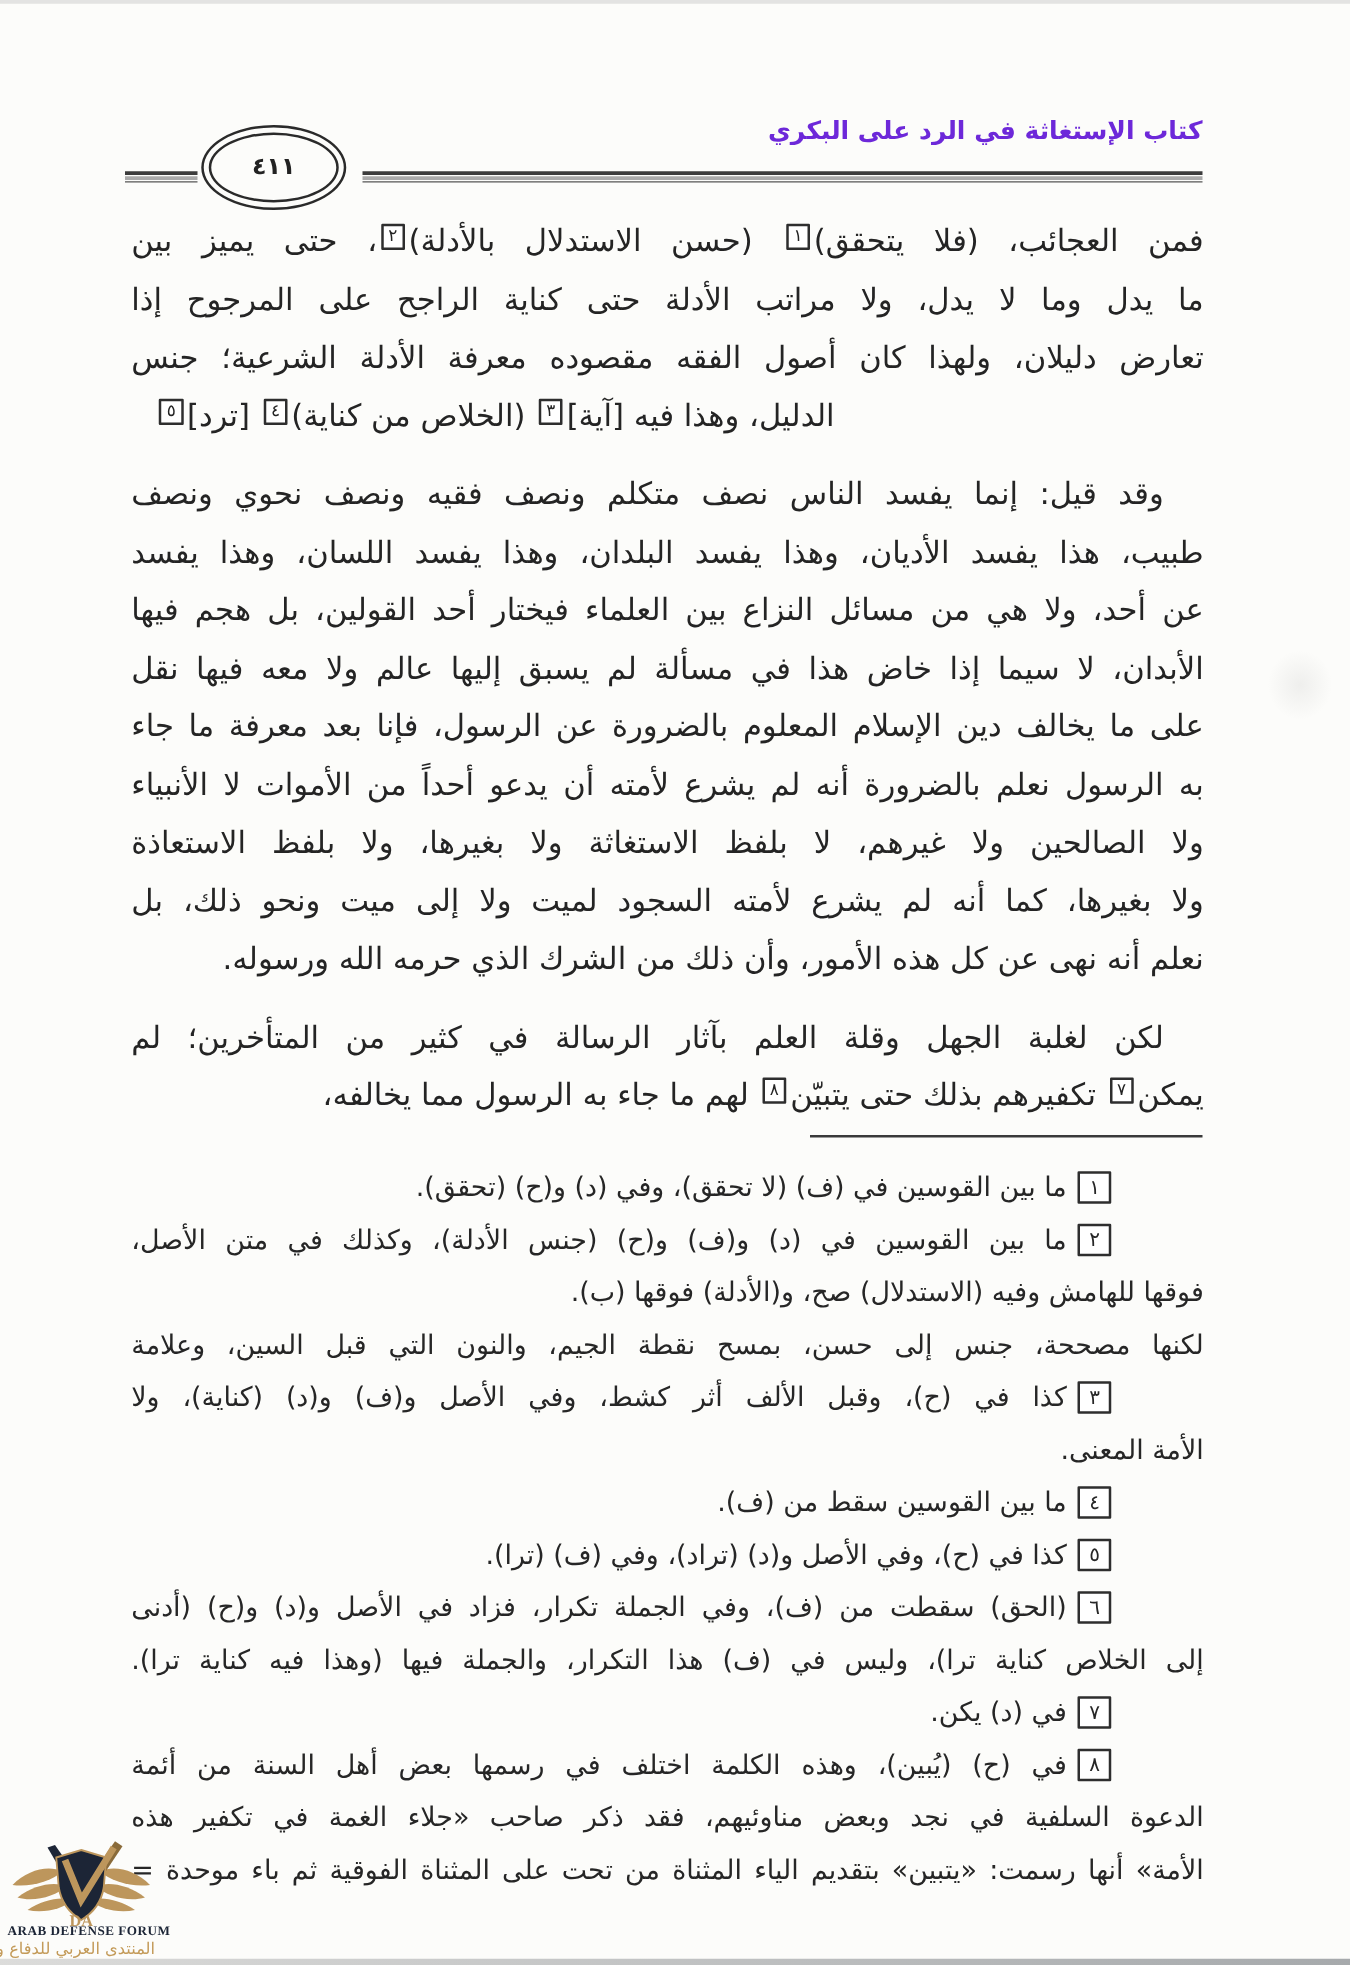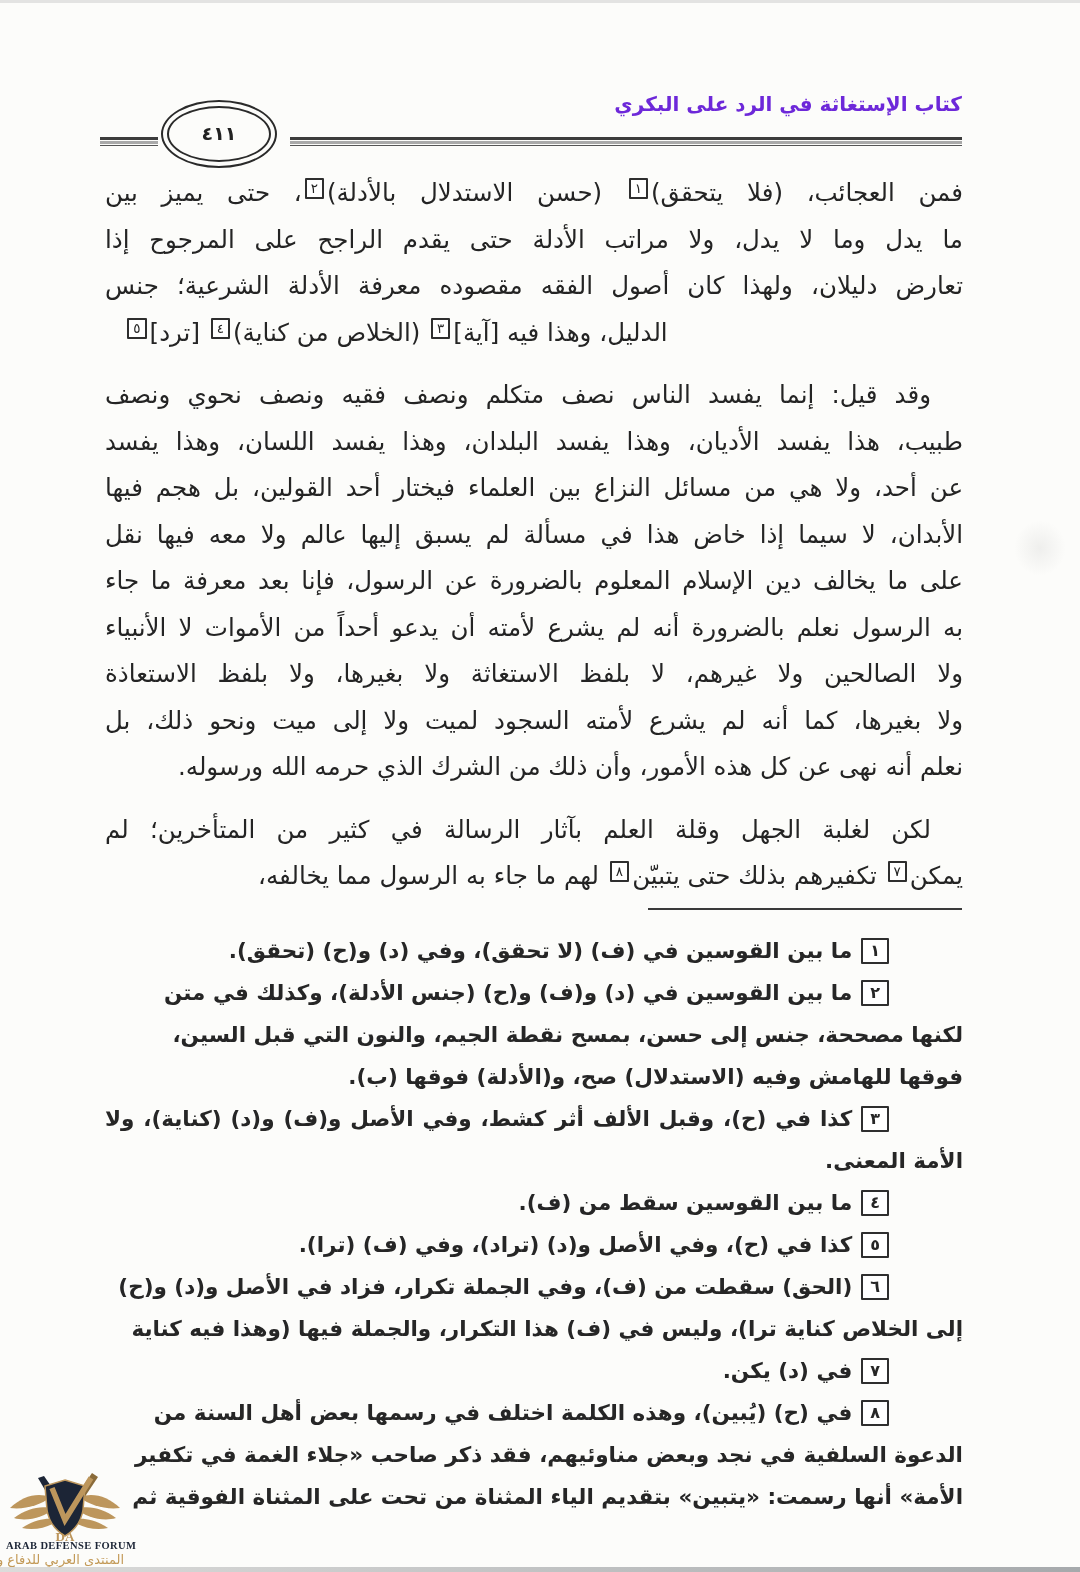--- a/index.html
+++ b/index.html
@@ -42,21 +42,21 @@
   .j{text-align:justify; text-align-last:justify;}
   .indent{text-indent:32px;}
   .center-last{text-align:center; padding-left:6px; padding-right:282px;}
   .fnref{
     display:inline-block; border:2px solid #2e2e2e; border-radius:1px;
     font-size:13.5px; line-height:16px; padding:0 4px 1px;
     vertical-align:8px; margin:0 3px; background:#fff;
   }
   
   .fn-divider{position:absolute; top:908px; left:648px; width:314px; height:2px; background:#3a3a3a;}
-  .footnotes{position:absolute; top:930px; left:105px; width:858px; direction:rtl;font-weight:bold;}
+  .footnotes{position:absolute; top:930px; left:105px; width:858px; direction:rtl;}
   .fline{
     font-size:21.5px; line-height:42px; height:42px;
     text-align:right; overflow:hidden; color:#262626;
   }
   .fstart{padding-right:74px;}
   .fnbox{
     display:inline-block; border:2px solid #2e2e2e; border-radius:1px;
     font-size:16px; line-height:21px; padding:0 7px 1px;
     margin-inline-end:9px; vertical-align:2px; background:#fff;
   }
@@ -104,21 +104,21 @@
 
   <div class="rule rule-right">
     <div class="ln a"></div>
       <div class="ln b"></div>
       <div class="ln c"></div>
   </div>
 
   <div class="bodytext" id="bodytext">
       <div class="para">
         <div class="bline j">فمن العجائب، (فلا يتحقق)<span class="fnref">١</span> (حسن الاستدلال بالأدلة)<span class="fnref">٢</span>، حتى يميز بين</div>
-        <div class="bline j">ما يدل وما لا يدل، ولا مراتب الأدلة حتى يقدم الراجح على المرجوح إذا</div>
+        <div class="bline j">ما يدل وما لا يدل، ولا مراتب الأدلة حتى كناية الراجح على المرجوح إذا</div>
         <div class="bline j">تعارض دليلان، ولهذا كان أصول الفقه مقصوده معرفة الأدلة الشرعية؛ جنس</div>
         <div class="bline center-last">الدليل، وهذا فيه [آية]<span class="fnref">٣</span> (الخلاص من كناية)<span class="fnref">٤</span> [ترد]<span class="fnref">٥</span> الحق.</div>
       </div>
       <div class="para">
         <div class="bline j indent">وقد قيل: إنما يفسد الناس نصف متكلم ونصف فقيه ونصف نحوي ونصف</div>
         <div class="bline j">طبيب، هذا يفسد الأديان، وهذا يفسد البلدان، وهذا يفسد اللسان، وهذا يفسد</div>
         <div class="bline j">عن أحد، ولا هي من مسائل النزاع بين العلماء فيختار أحد القولين، بل هجم فيها</div>
         <div class="bline j">الأبدان، لا سيما إذا خاض هذا في مسألة لم يسبق إليها عالم ولا معه فيها نقل</div>
         <div class="bline j">على ما يخالف دين الإسلام المعلوم بالضرورة عن الرسول، فإنا بعد معرفة ما جاء</div>
         <div class="bline j">به الرسول نعلم بالضرورة أنه لم يشرع لأمته أن يدعو أحداً من الأموات لا الأنبياء</div>
@@ -129,22 +129,22 @@
       <div class="para">
         <div class="bline j indent">لكن لغلبة الجهل وقلة العلم بآثار الرسالة في كثير من المتأخرين؛ لم</div>
         <div class="bline">يمكن<span class="fnref">٧</span> تكفيرهم بذلك حتى يتبيّن<span class="fnref">٨</span> لهم ما جاء به الرسول مما يخالفه،</div>
       </div>
     </div>
 
   <div class="fn-divider"></div>
   <div class="footnotes" id="footnotes">
       <div class="fline fstart"><span class="fnbox">١</span>ما بين القوسين في (ف) (لا تحقق)، وفي (د) و(ح) (تحقق).</div>
       <div class="fline j fstart"><span class="fnbox">٢</span>ما بين القوسين في (د) و(ف) و(ح) (جنس الأدلة)، وكذلك في متن الأصل،</div>
+      <div class="fline">فوقها للهامش وفيه (الاستدلال) صح، و(الأدلة) فوقها (ب).</div>
       <div class="fline j">لكنها مصححة، جنس إلى حسن، بمسح نقطة الجيم، والنون التي قبل السين، وعلامة</div>
-      <div class="fline">فوقها للهامش وفيه (الاستدلال) صح، و(الأدلة) فوقها (ب).</div>
       <div class="fline j fstart"><span class="fnbox">٣</span>كذا في (ح)، وقبل الألف أثر كشط، وفي الأصل و(ف) و(د) (كناية)، ولا</div>
       <div class="fline">الأمة المعنى.</div>
       <div class="fline fstart"><span class="fnbox">٤</span>ما بين القوسين سقط من (ف).</div>
       <div class="fline fstart"><span class="fnbox">٥</span>كذا في (ح)، وفي الأصل و(د) (تراد)، وفي (ف) (ترا).</div>
       <div class="fline j fstart"><span class="fnbox">٦</span>(الحق) سقطت من (ف)، وفي الجملة تكرار، فزاد في الأصل و(د) و(ح) (أدنى</div>
       <div class="fline j">إلى الخلاص كناية ترا)، وليس في (ف) هذا التكرار، والجملة فيها (وهذا فيه كناية ترا).</div>
       <div class="fline fstart"><span class="fnbox">٧</span>في (د) يكن.</div>
       <div class="fline j fstart"><span class="fnbox">٨</span>في (ح) (يُبين)، وهذه الكلمة اختلف في رسمها بعض أهل السنة من أئمة</div>
       <div class="fline j">الدعوة السلفية في نجد وبعض مناوئيهم، فقد ذكر صاحب «جلاء الغمة في تكفير هذه</div>
       <div class="fline j">الأمة» أنها رسمت: «يتبين» بتقديم الياء المثناة من تحت على المثناة الفوقية ثم باء موحدة =</div>

